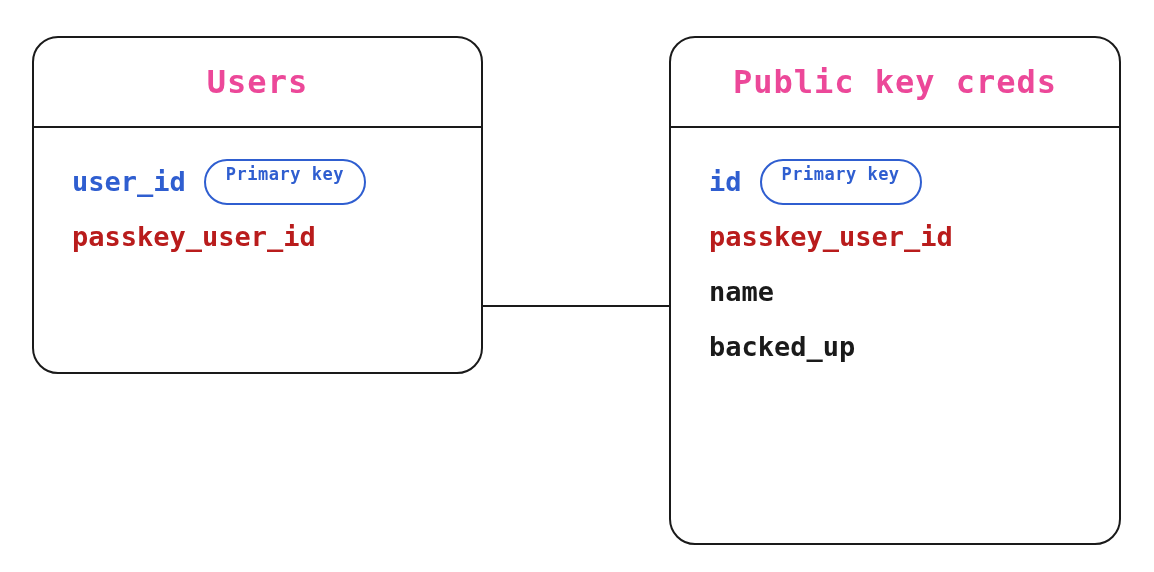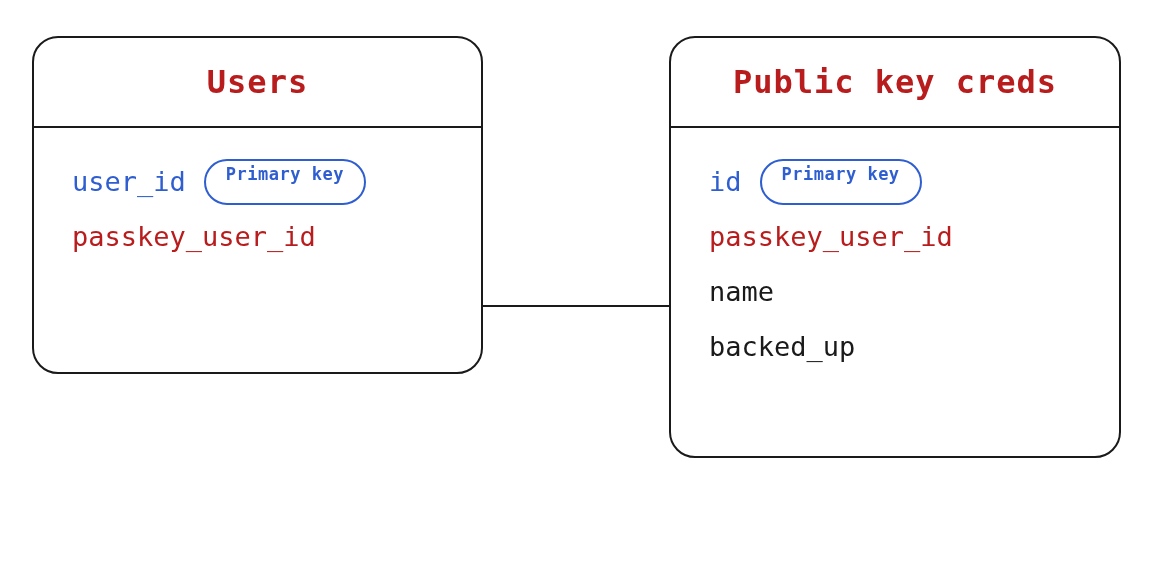--- a/index.html
+++ b/index.html
@@ -36,21 +36,21 @@
     border-bottom: 2px solid #1a1a1a;
     display: flex;
     align-items: center;
     justify-content: center;
   }
   .entity-title {
     font-family: "DejaVu Sans Mono", "Liberation Mono", monospace;
     font-size: 32px;
     font-weight: bold;
     letter-spacing: 1px;
-    color: #b91c1c;
+    color: #ec4899;
     white-space: nowrap;
   }
   .entity-body {
     flex: 1 1 auto;
     padding: 26px 0 22px 38px;
     display: flex;
     flex-direction: column;
   }
 
   
@@ -58,20 +58,21 @@
     height: 55px;
     display: flex;
     align-items: center;
     white-space: nowrap;
   }
   .field-name {
     font-family: "DejaVu Sans Mono", "Liberation Mono", monospace;
     font-size: 27px;
     line-height: 1;
     color: #1a1a1a;
+    font-weight: bold;
   }
   .field-row.is-pk .field-name { color: #2f5ed0; }
   .field-row.is-fk .field-name { color: #b91c1c; }
 
   
   .pk-badge {
     margin-left: 18px;
     border: 2px solid #2f5ed0;
     border-radius: 999px;
     color: #2f5ed0;
@@ -105,21 +106,21 @@
       <div class="entity-body">
         <div class="field-row is-pk">
           <span class="field-name">user_id</span>
           <span class="pk-badge">Primary key</span>
         </div>
         <div class="field-row is-fk">
           <span class="field-name">passkey_user_id</span>
         </div>
       </div>
     </div>
-    <div class="entity" style="left: 669px; top: 36px; width: 452px; height: 422px;">
+    <div class="entity" style="left: 669px; top: 36px; width: 452px; height: 509px;">
       <div class="entity-header">
         <div class="entity-title">Public key creds</div>
       </div>
       <div class="entity-body">
         <div class="field-row is-pk">
           <span class="field-name">id</span>
           <span class="pk-badge">Primary key</span>
         </div>
         <div class="field-row is-fk">
           <span class="field-name">passkey_user_id</span>

